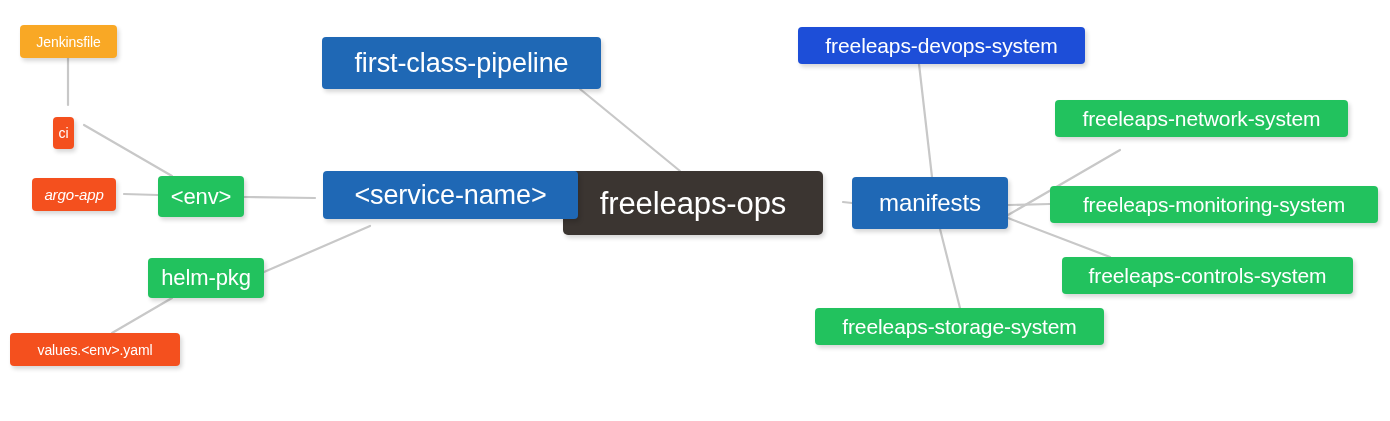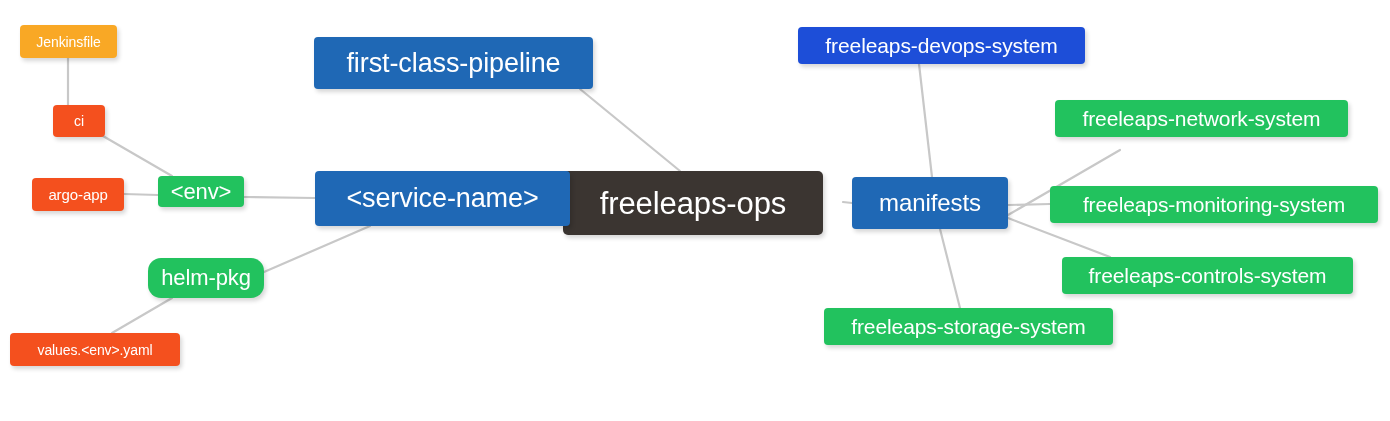--- a/index.html
+++ b/index.html
@@ -42,20 +42,21 @@
     padding: 0 10px;
   }
   .lvl-root {
     background: #3b3531;
     font-size: 31px;
     border-radius: 5px;
   }
   .lvl-blue {
     background: #1f68b5;
     font-size: 27px;
+    margin-left: 8px;
   }
   .lvl-blue-sm {
     background: #1f68b5;
     font-size: 24px;
   }
   .lvl-green {
     background: #22c25e;
     font-size: 21px;
   }
   .lvl-green-md {
@@ -92,29 +93,29 @@
       <line x1="172" y1="298" x2="112" y2="333" stroke="#c8c8c8" stroke-width="2.2" stroke-linecap="round"></line>
       <line x1="932" y1="177" x2="919" y2="64" stroke="#c8c8c8" stroke-width="2.2" stroke-linecap="round"></line>
       <line x1="1008" y1="215" x2="1120" y2="150" stroke="#c8c8c8" stroke-width="2.2" stroke-linecap="round"></line>
       <line x1="1008" y1="205" x2="1050" y2="204" stroke="#c8c8c8" stroke-width="2.2" stroke-linecap="round"></line>
       <line x1="1008" y1="218" x2="1110" y2="257" stroke="#c8c8c8" stroke-width="2.2" stroke-linecap="round"></line>
       <line x1="940" y1="229" x2="960" y2="308" stroke="#c8c8c8" stroke-width="2.2" stroke-linecap="round"></line>
     </svg>
 
   <div id="node-layer">
       <div class="mm-node lvl-root" style="left: 563px; top: 171px; width: 260px; height: 64px; background: rgb(59, 53, 49);">freeleaps-ops</div>
-      <div class="mm-node lvl-blue" style="left: 315px; top: 171px; width: 255px; height: 55px; background: rgb(31, 104, 181);">&lt;service-name&gt;</div>
+      <div class="mm-node lvl-blue" style="left: 315px; top: 171px; width: 255px; height: 48px; background: rgb(31, 104, 181);">&lt;service-name&gt;</div>
       <div class="mm-node lvl-blue" style="left: 314px; top: 37px; width: 279px; height: 52px; background: rgb(31, 104, 181);">first-class-pipeline</div>
       <div class="mm-node lvl-blue-sm" style="left: 852px; top: 177px; width: 156px; height: 52px; background: rgb(31, 104, 181);">manifests</div>
-      <div class="mm-node lvl-green-md" style="left: 158px; top: 176px; width: 86px; height: 31px; background: rgb(34, 194, 94);">&lt;env&gt;</div>
-      <div class="mm-node lvl-green-md" style="left: 148px; top: 258px; width: 116px; height: 40px; background: rgb(34, 194, 94); border-radius: 13px;">helm-pkg</div>
+      <div class="mm-node lvl-green-md" style="left: 158px; top: 176px; width: 86px; height: 41px; background: rgb(34, 194, 94);">&lt;env&gt;</div>
+      <div class="mm-node lvl-green-md" style="left: 148px; top: 258px; width: 116px; height: 40px; background: rgb(34, 194, 94);">helm-pkg</div>
       <div class="mm-node lvl-orange" style="left: 20px; top: 25px; width: 97px; height: 33px; background: rgb(249, 168, 37);">Jenkinsfile</div>
-      <div class="mm-node lvl-red-sm" style="left: 53px; top: 105px; width: 52px; height: 32px; background: rgb(244, 80, 30);">ci</div>
-      <div class="mm-node lvl-red" style="left: 32px; top: 178px; width: 92px; height: 33px; background: rgb(244, 80, 30);">argo-app</div>
+      <div class="mm-node lvl-red-sm" style="left: 53px; top: 117px; width: 21px; height: 32px; background: rgb(244, 80, 30);">ci</div>
+      <div class="mm-node lvl-red" style="left: 32px; top: 178px; width: 84px; height: 33px; background: rgb(244, 80, 30); font-style: italic;">argo-app</div>
       <div class="mm-node lvl-red-sm" style="left: 10px; top: 333px; width: 170px; height: 33px; background: rgb(244, 80, 30);">values.&lt;env&gt;.yaml</div>
       <div class="mm-node lvl-green" style="left: 798px; top: 27px; width: 287px; height: 37px; background: #1d4ed8;">freeleaps-devops-system</div>
       <div class="mm-node lvl-green" style="left: 1055px; top: 100px; width: 293px; height: 37px; background: rgb(34, 194, 94);">freeleaps-network-system</div>
       <div class="mm-node lvl-green" style="left: 1050px; top: 186px; width: 328px; height: 37px; background: rgb(34, 194, 94);">freeleaps-monitoring-system</div>
       <div class="mm-node lvl-green" style="left: 1062px; top: 257px; width: 291px; height: 37px; background: rgb(34, 194, 94);">freeleaps-controls-system</div>
-      <div class="mm-node lvl-green" style="left: 815px; top: 308px; width: 289px; height: 37px; background: rgb(34, 194, 94); margin-left: 9px;">freeleaps-storage-system</div>
+      <div class="mm-node lvl-green" style="left: 815px; top: 308px; width: 289px; height: 37px; background: rgb(34, 194, 94);">freeleaps-storage-system</div>
     </div>
 
 </div>
 
 </body></html>

